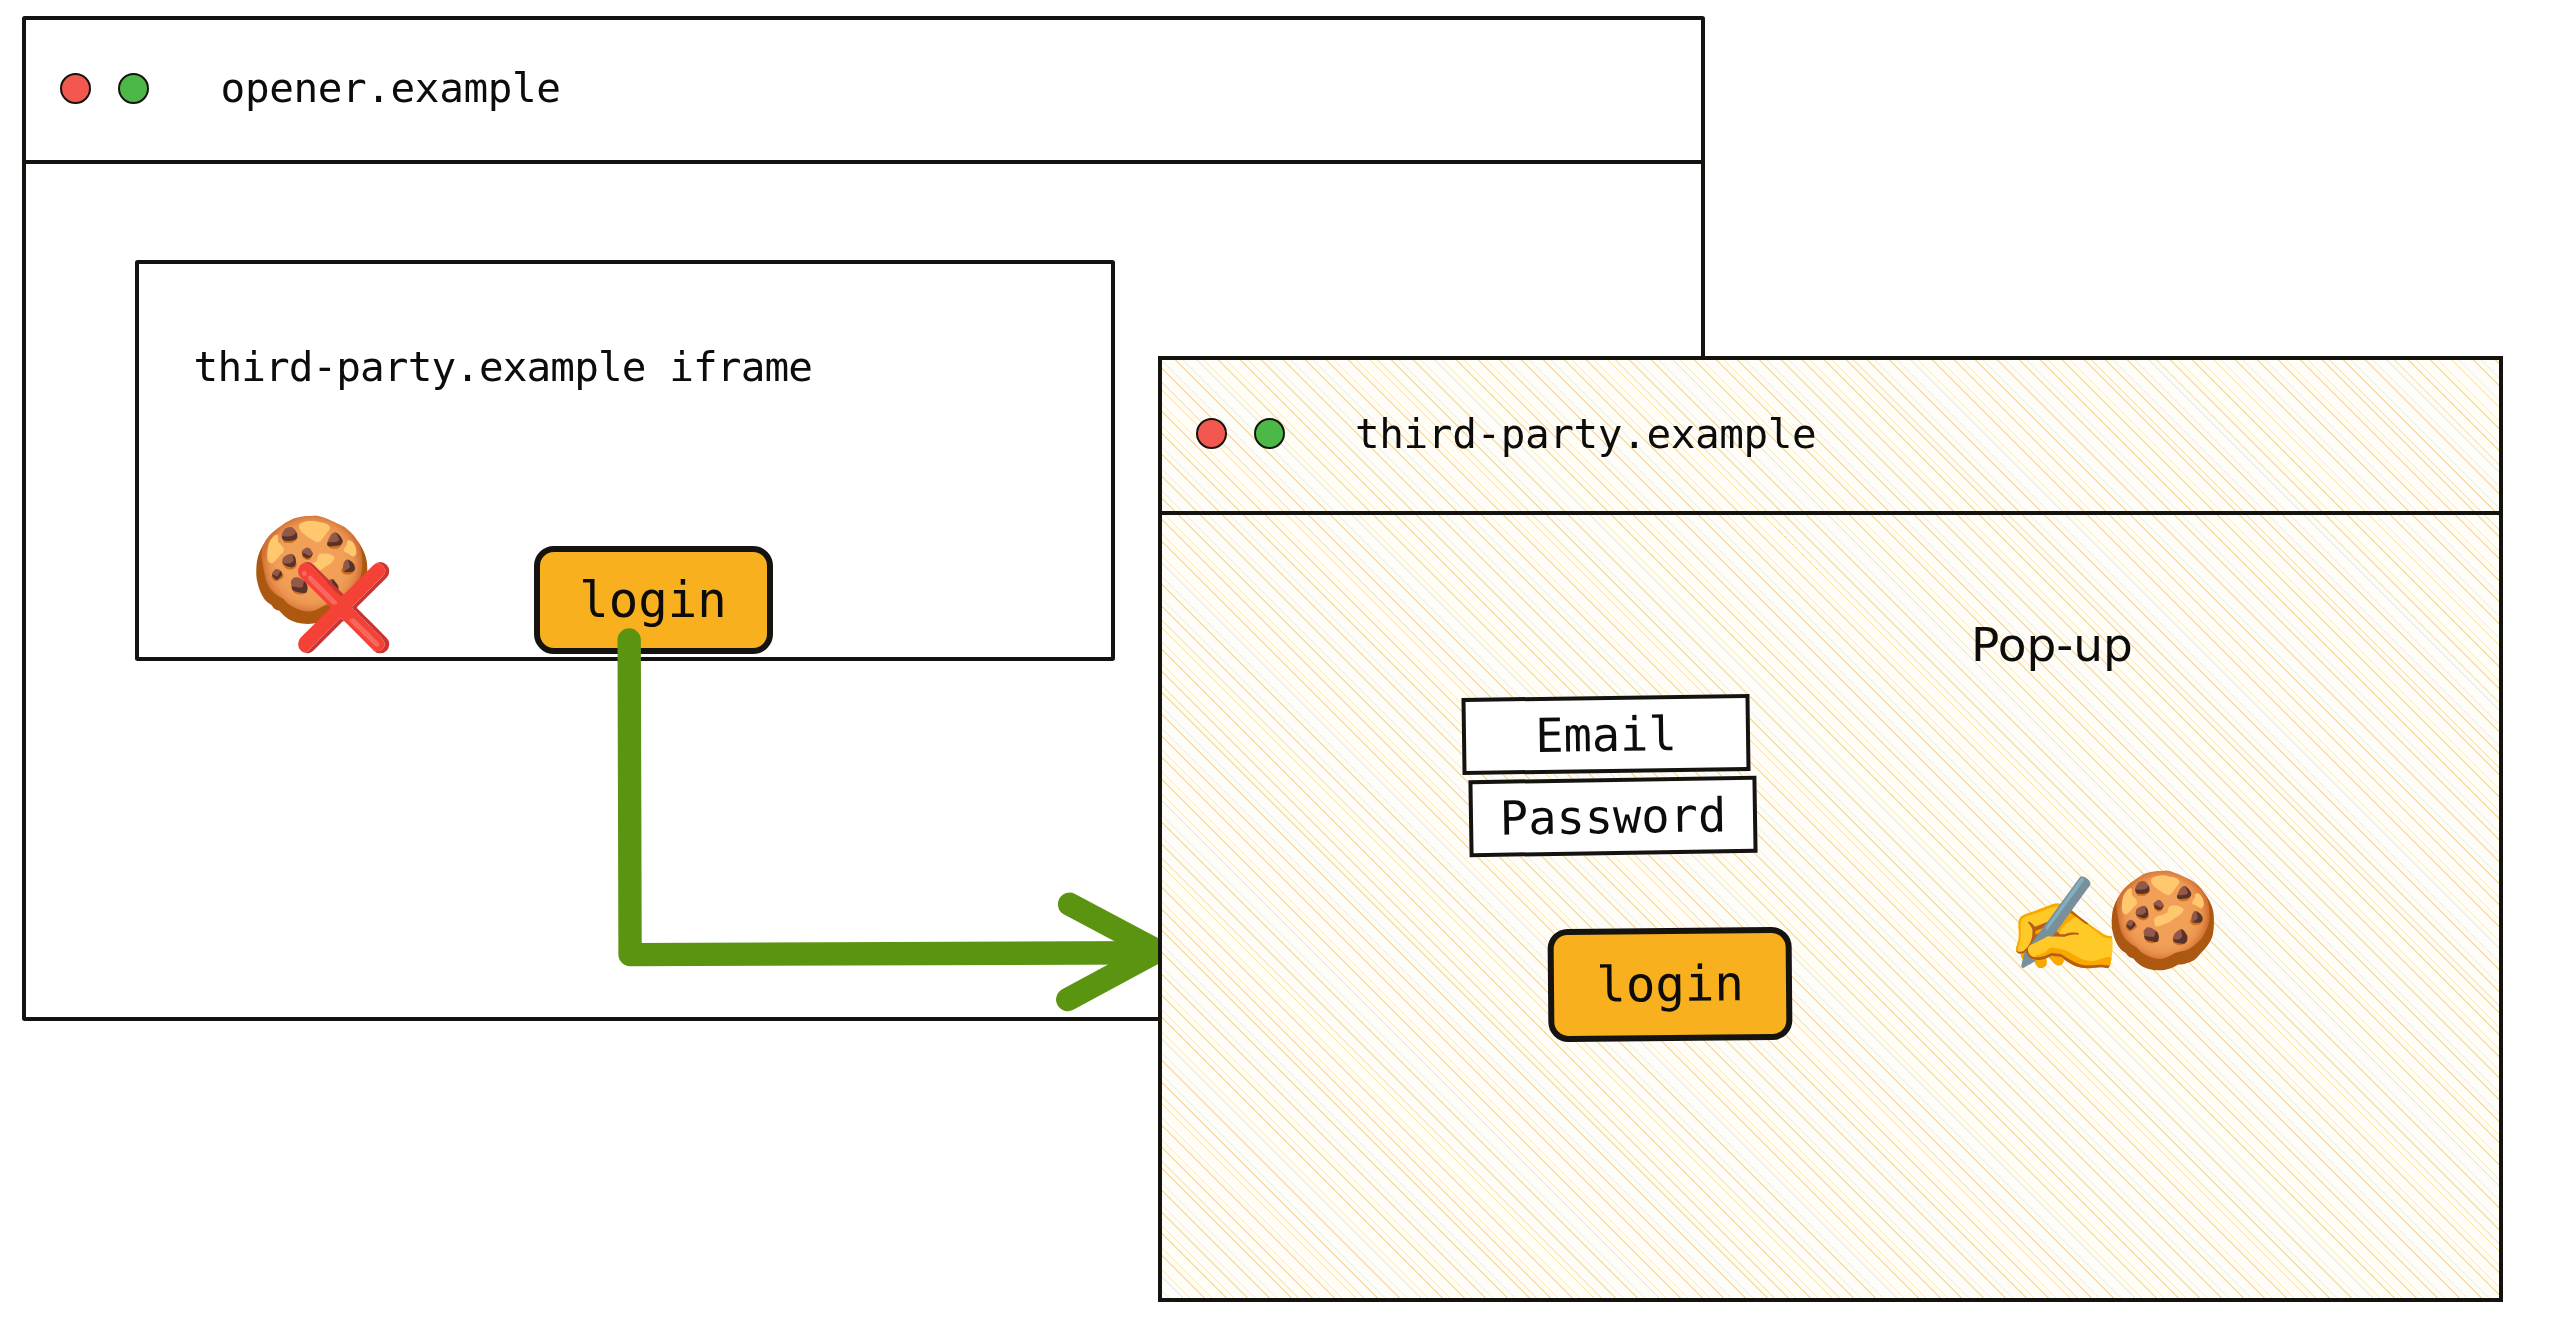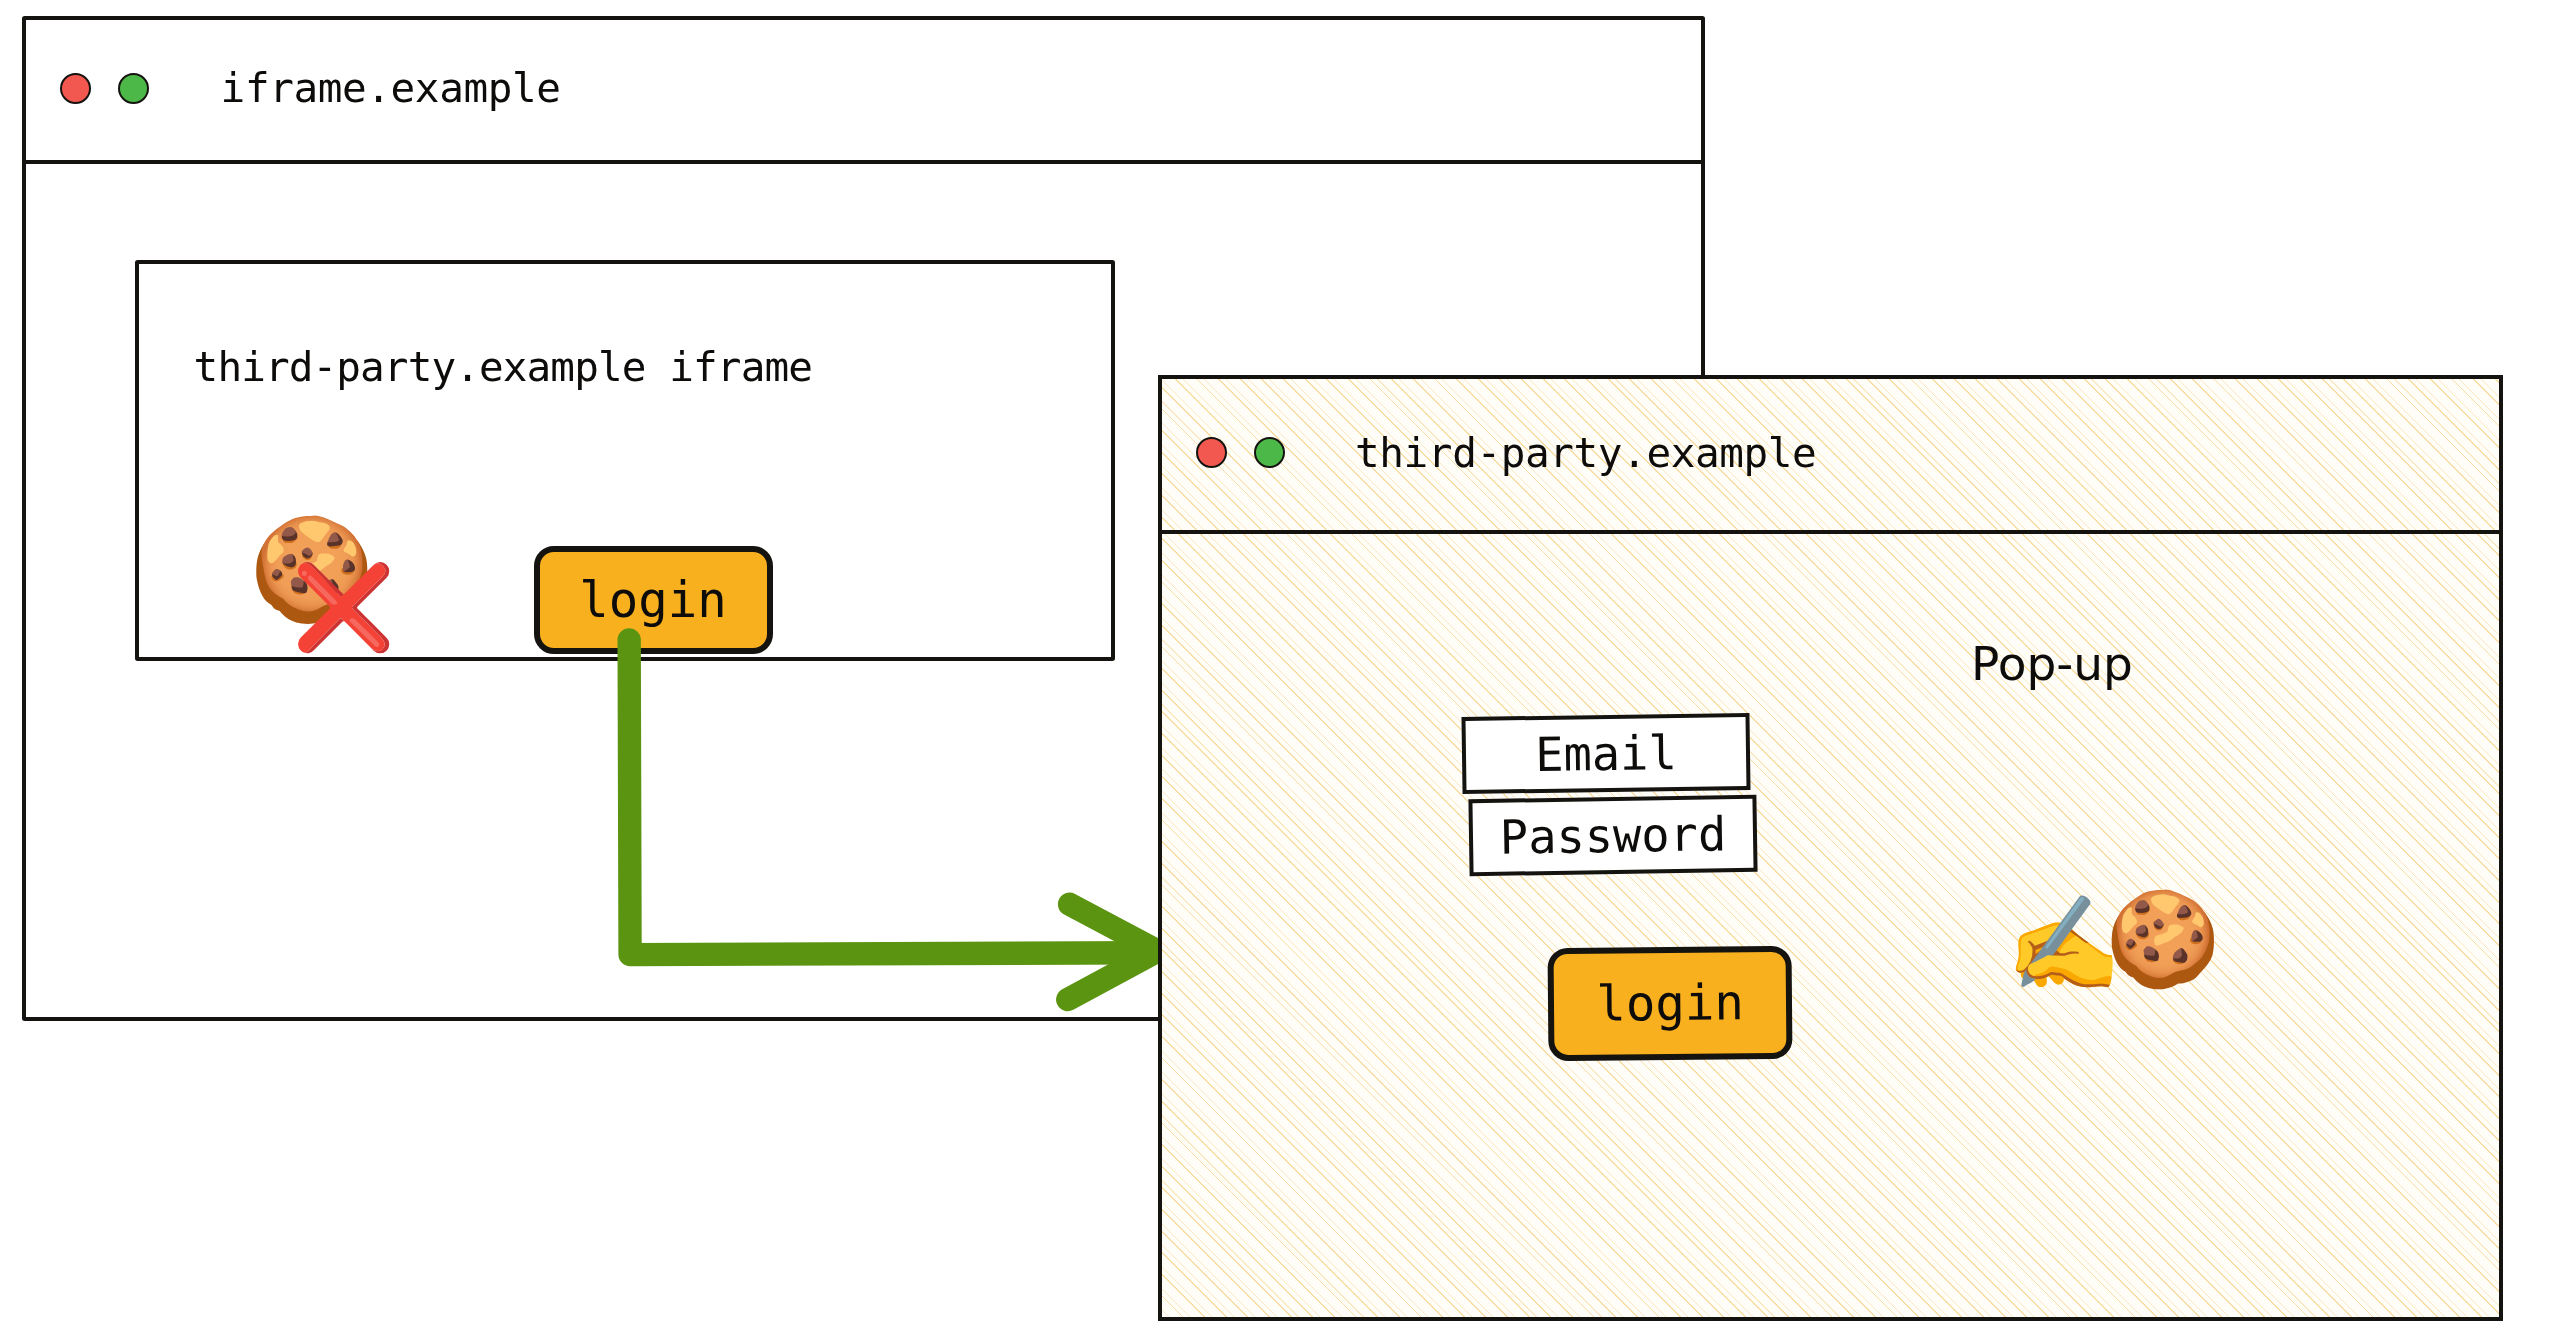--- a/index.html
+++ b/index.html
@@ -40,21 +40,21 @@
     border:4.5px solid #15130f;border-radius:2.7px;}
   #opener-window .titlebar{height:144px;border-bottom:4.5px solid #15130f;padding-left:38px;gap:27px;}
   #opener-window .win-title{margin-left:45px;}
 
   
   #iframe-box{position:absolute;left:113px;top:244px;width:980px;height:401px;}
   #iframe-box .frame{position:absolute;inset:0;border:4.5px solid #15130f;}
   #iframe-label{position:absolute;left:59px;top:83px;font-size:41px;color:#0d0c0a;white-space:nowrap;letter-spacing:-0.9px;}
 
   
-  #popup-window{left:1158px;top:356px;width:1345px;height:946px;margin-top:19px;}
+  #popup-window{left:1158px;top:356px;width:1345px;height:946px;}
   #popup-window .frame{position:absolute;inset:0;border:4.5px solid #15130f;}
   #popup-window .titlebar{height:155px;border-bottom:4.5px solid #15130f;padding-left:38px;gap:27px;}
   #popup-window .win-title{margin-left:43px;}
 
   
   .btn-login{
     position:absolute;background:#f9b01e;border:6.3px solid #15130f;
     border-radius:20px;display:flex;align-items:center;justify-content:center;
     color:#0d0c0a;box-sizing:border-box;cursor:pointer;
   }
@@ -90,21 +90,21 @@
 <body>
 
 <div class="stage">
 
   <div class="window" id="opener-window">
     <div class="frame"></div>
 
     <div class="titlebar">
       <span class="dot red"></span>
       <span class="dot green"></span>
-      <span class="win-title">iframe.example</span>
+      <span class="win-title">opener.example</span>
     </div>
 
     <div id="iframe-box">
       <div class="hatch" style="position:absolute;inset:0;"></div>
       <div class="frame"></div>
 
       <div id="iframe-label">third-party.example iframe</div>
 
       <span class="emoji" id="blocked-cookie">🍪</span>
       <span class="emoji" id="blocked-x">❌</span>

